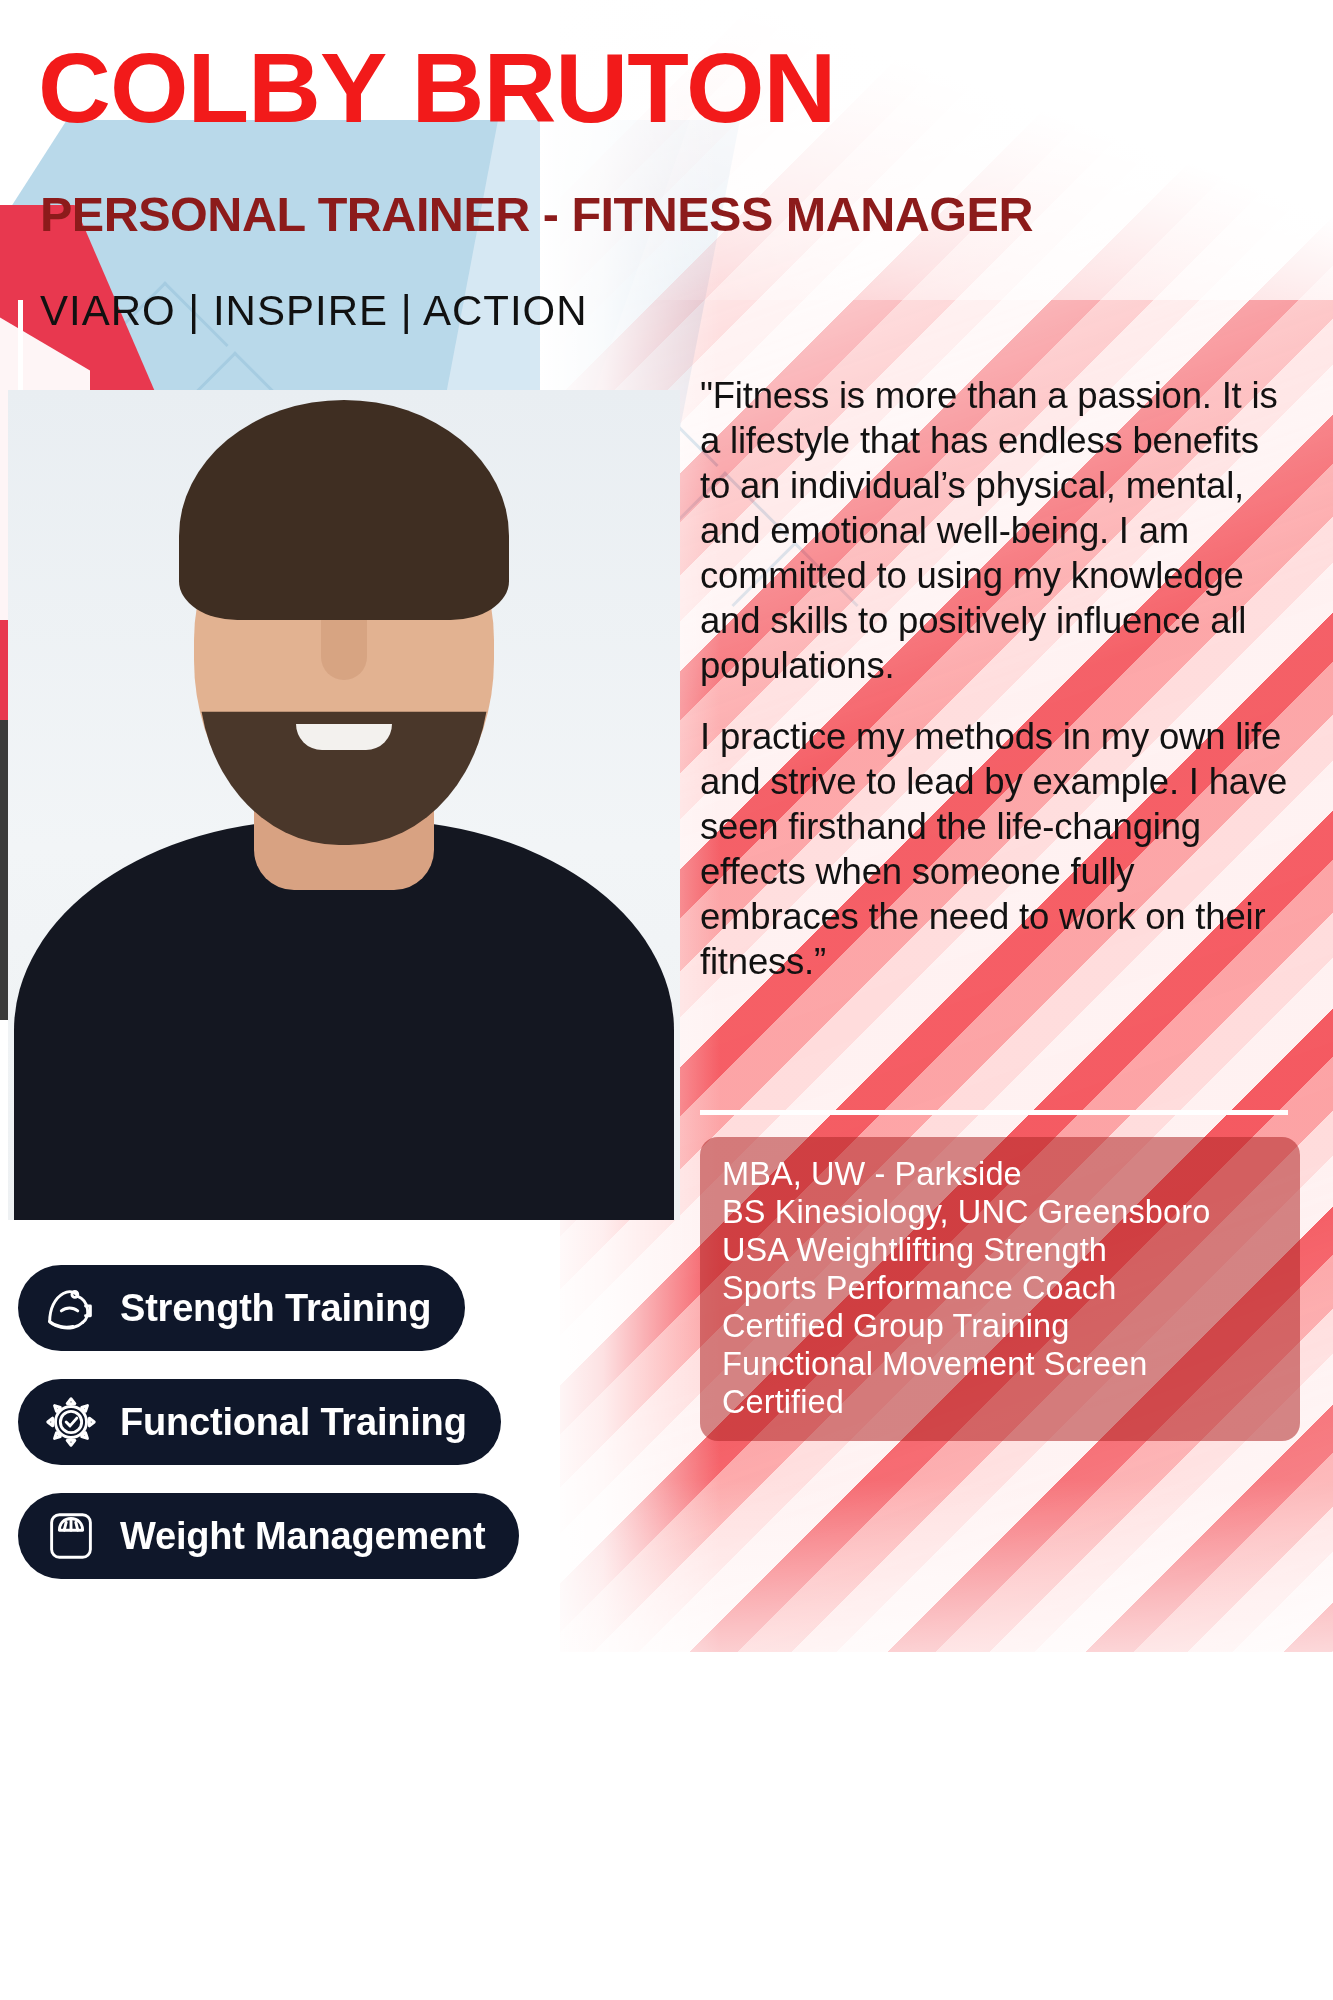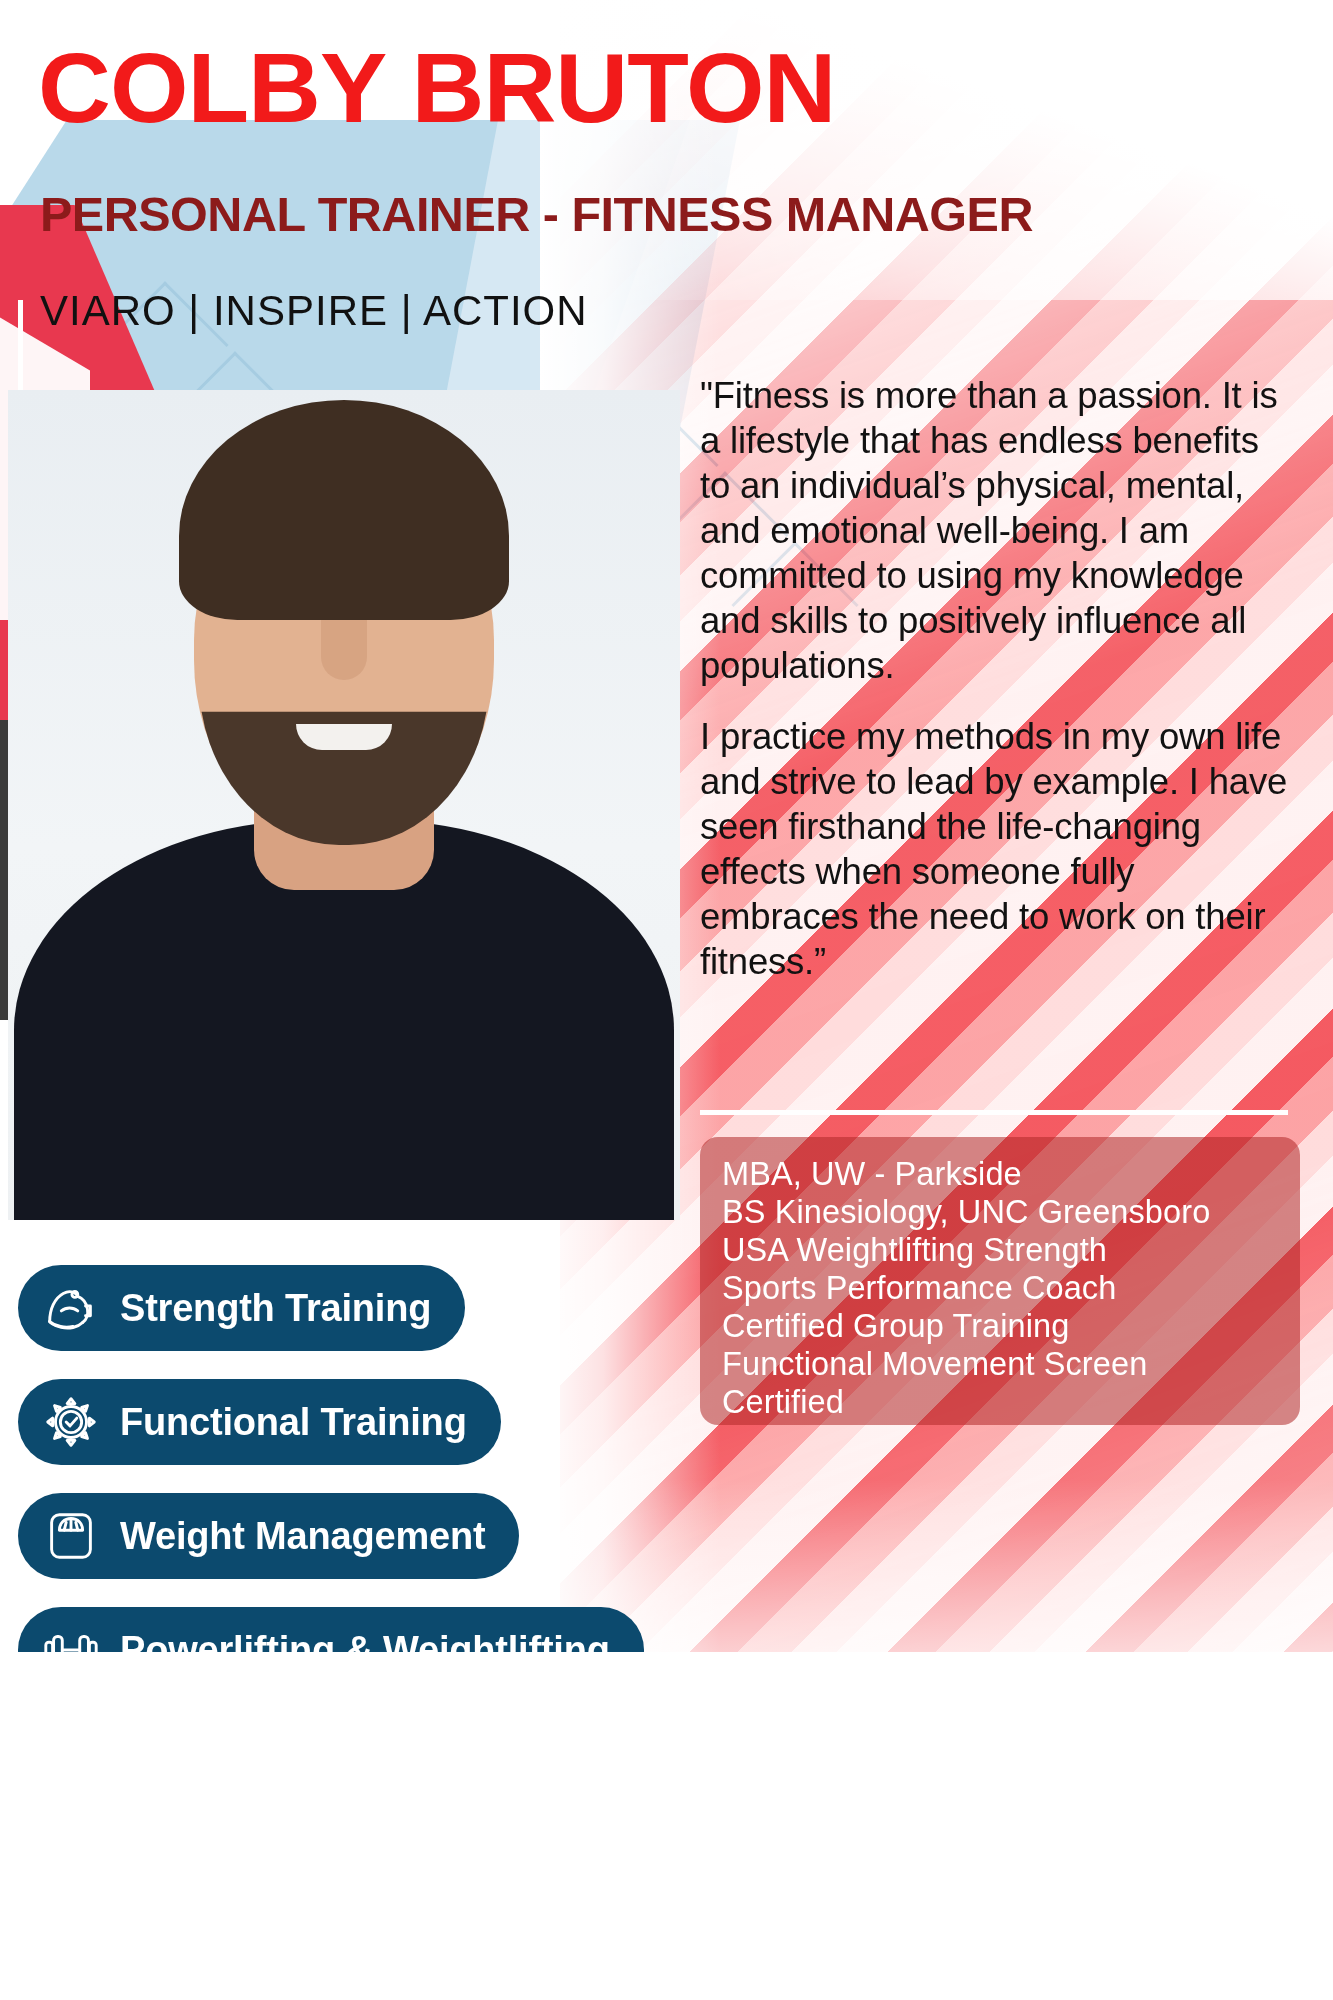--- a/index.html
+++ b/index.html
@@ -260,21 +260,21 @@
     width:588px; height:5px;
     background:#ffffff;
     z-index:8;
   }
 
   
   .creds {
     position:absolute;
     left:700px; top:1137px;
     width:600px;
-    padding:18px 22px 4px 22px;
+    padding:18px 22px 20px 22px;
     border-radius:18px;
     background:rgba(176,40,40,.55);
     color:#ffffff;
     z-index:8;
   }
   .creds .line {
     font-size:32.5px;
     line-height:38px;
     font-weight:500;
     letter-spacing:.1px;
@@ -289,21 +289,21 @@
     z-index:9;
   }
   .pill {
     display:flex;
     align-items:center;
     gap:18px;
     height:86px;
     padding:0 34px 0 22px;
     margin-bottom:28px;
     border-radius:48px;
-    background:#0c4a6e;
+    background:#0f172a;
     color:#ffffff;
     width:max-content;
   }
   .pill .label {
     font-size:38px;
     font-weight:700;
     letter-spacing:-.2px;
     white-space:nowrap;
   }
   .pill .ico { width:62px; height:62px; flex:0 0 62px; display:block; }
@@ -487,32 +487,20 @@
         <svg viewBox="0 0 64 64" fill="none" stroke="#fff" stroke-width="3" stroke-linecap="round" stroke-linejoin="round">
           <rect x="12" y="10" width="40" height="44" rx="8"></rect>
           <path d="M20 26c0-7 5-12 12-12s12 5 12 12z"></path>
           <path d="M32 26V15"></path>
           <path d="M25 26l2-8M39 26l-2-8"></path>
         </svg>
       </span>
       <span class="label">Weight Management</span>
     </div>
 
-    <div class="pill">
-      <span class="ico">
-        <svg viewBox="0 0 64 64" fill="none" stroke="#fff" stroke-width="3" stroke-linecap="round" stroke-linejoin="round">
-          <rect x="6" y="24" width="7" height="16" rx="3"></rect>
-          <rect x="14" y="18" width="9" height="28" rx="4"></rect>
-          <rect x="41" y="18" width="9" height="28" rx="4"></rect>
-          <rect x="51" y="24" width="7" height="16" rx="3"></rect>
-          <path d="M23 32h18"></path>
-        </svg>
-      </span>
-      <span class="label">Powerlifting &amp; Weightlifting</span>
-    </div>
   </div>
 
   <div class="qr">
     <svg viewBox="0 0 29 29" shape-rendering="crispEdges" aria-label="QR code">
       <rect width="29" height="29" fill="none"></rect>
       <g fill="#111">
 
         <rect x="0" y="0" width="7" height="1"></rect>
           <rect x="0" y="6" width="7" height="1"></rect>
         <rect x="0" y="0" width="1" height="7"></rect>

